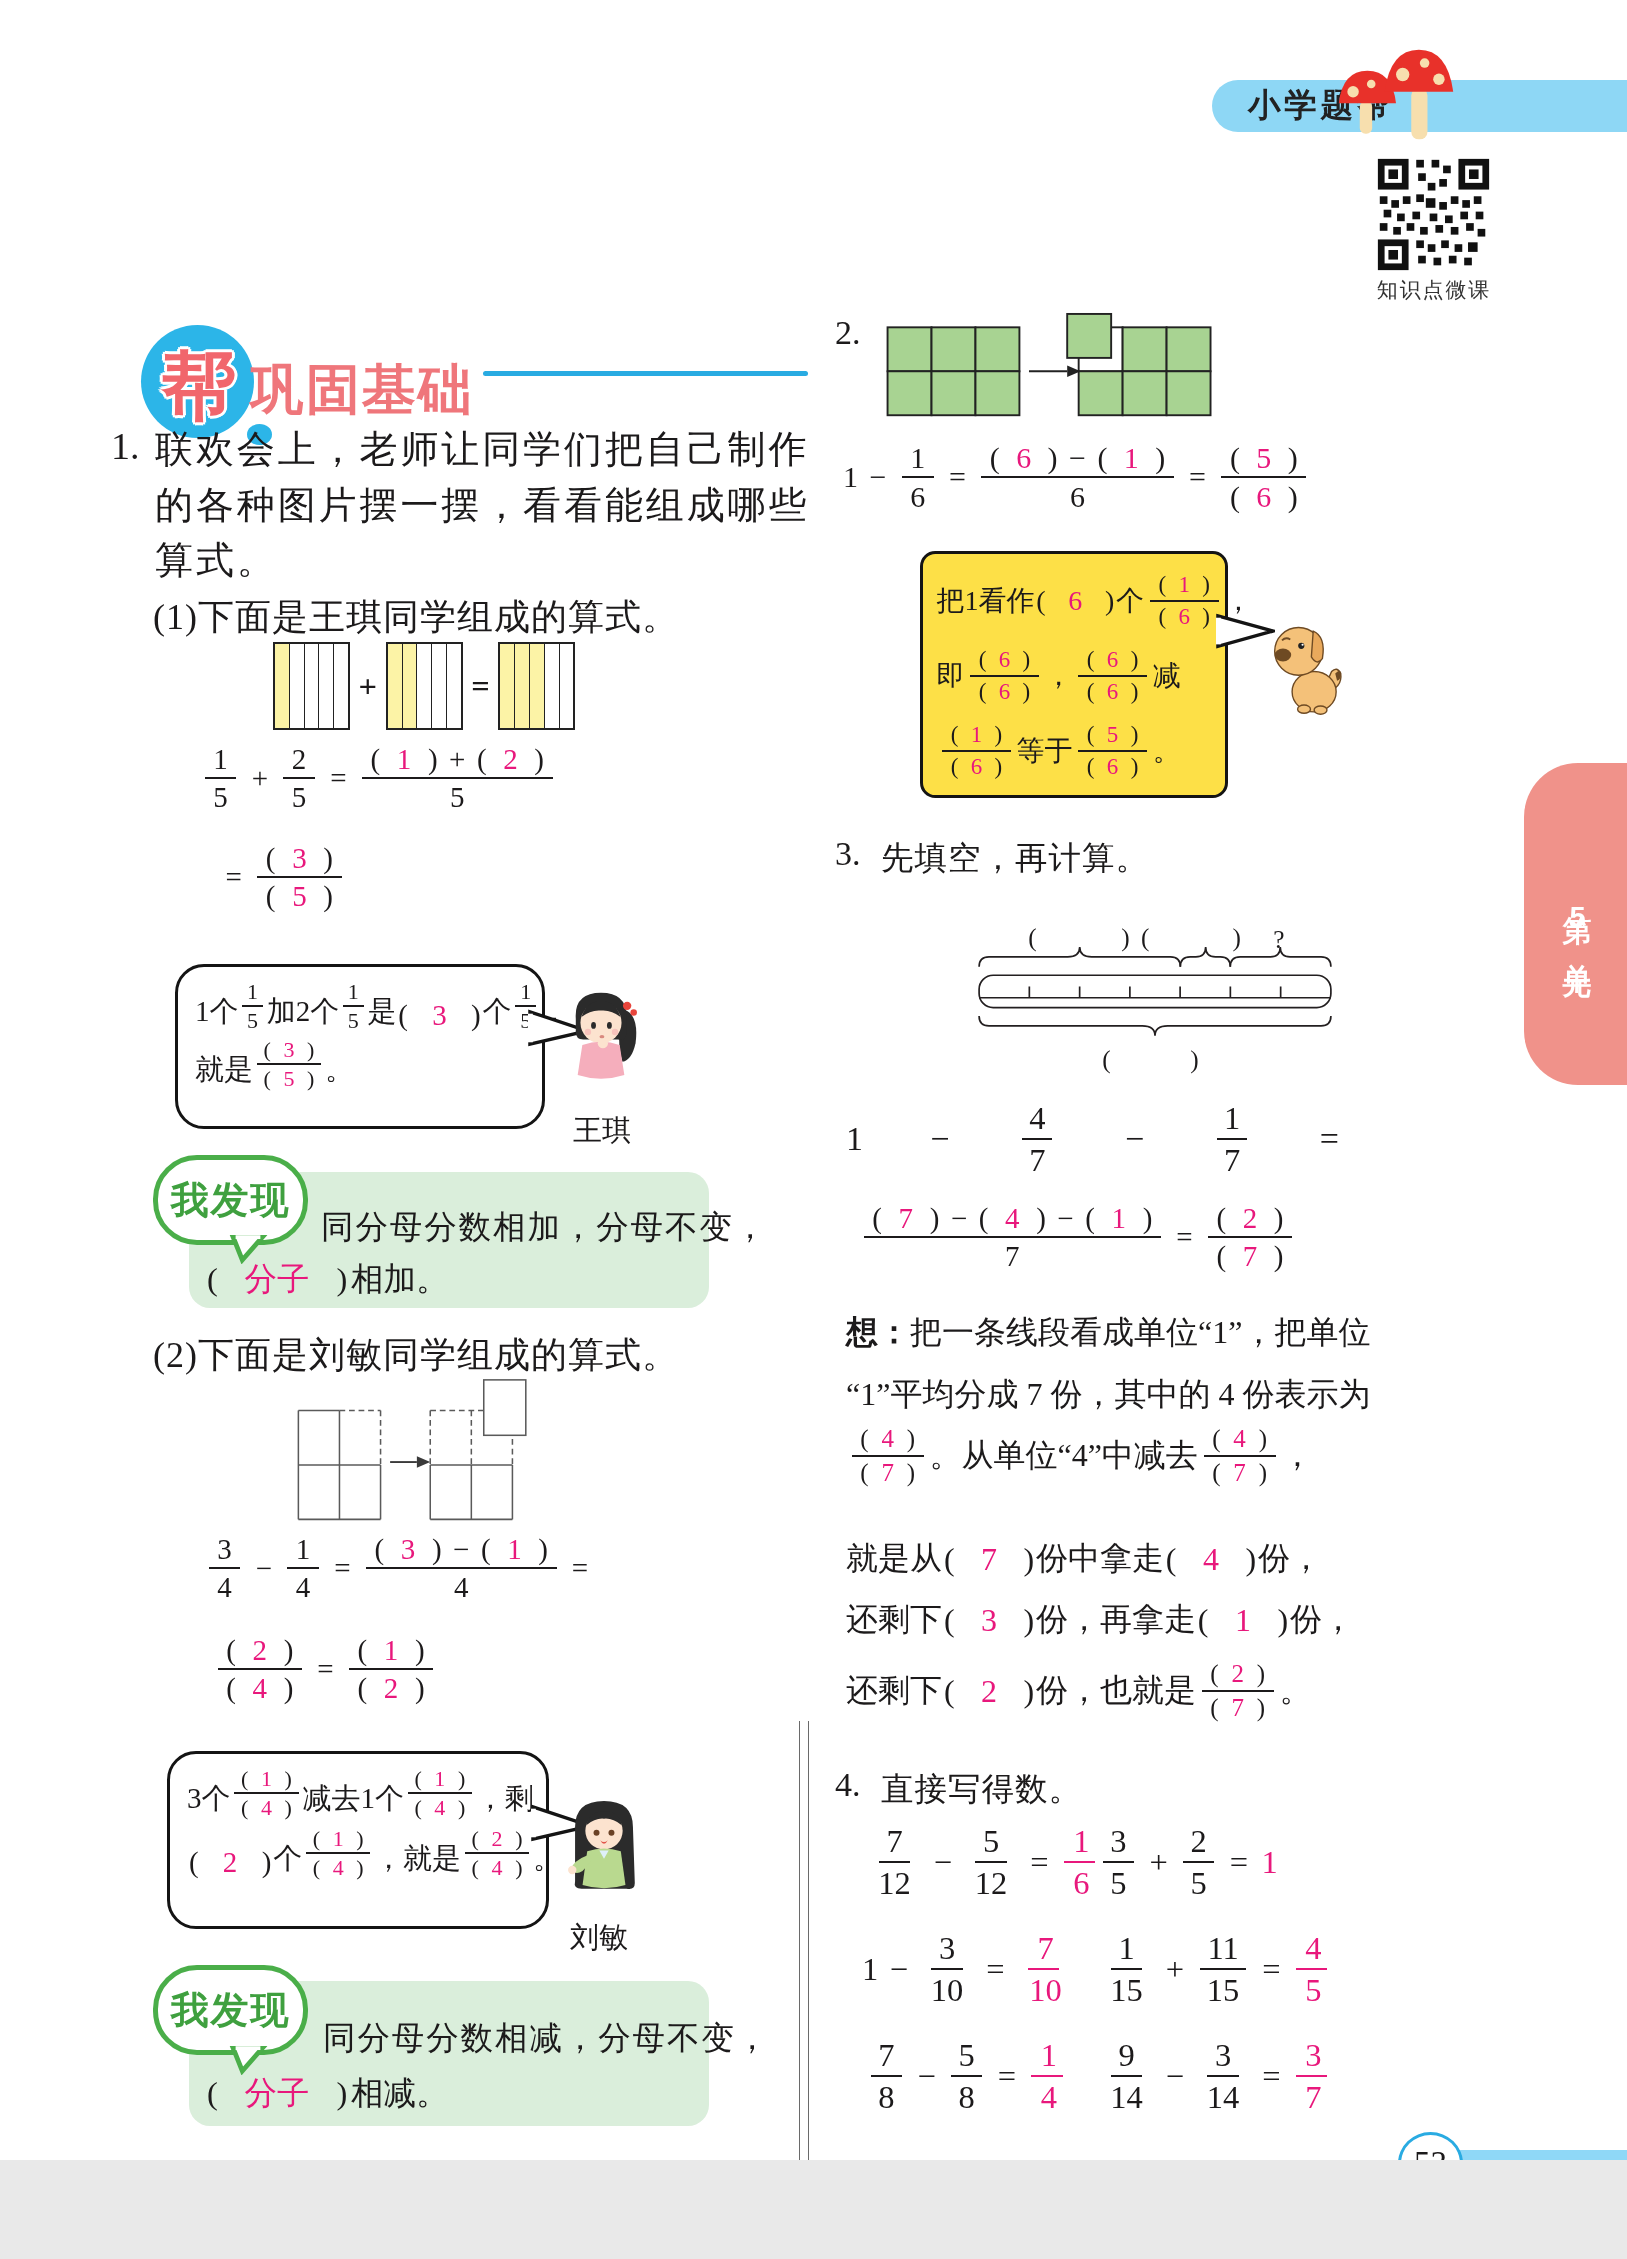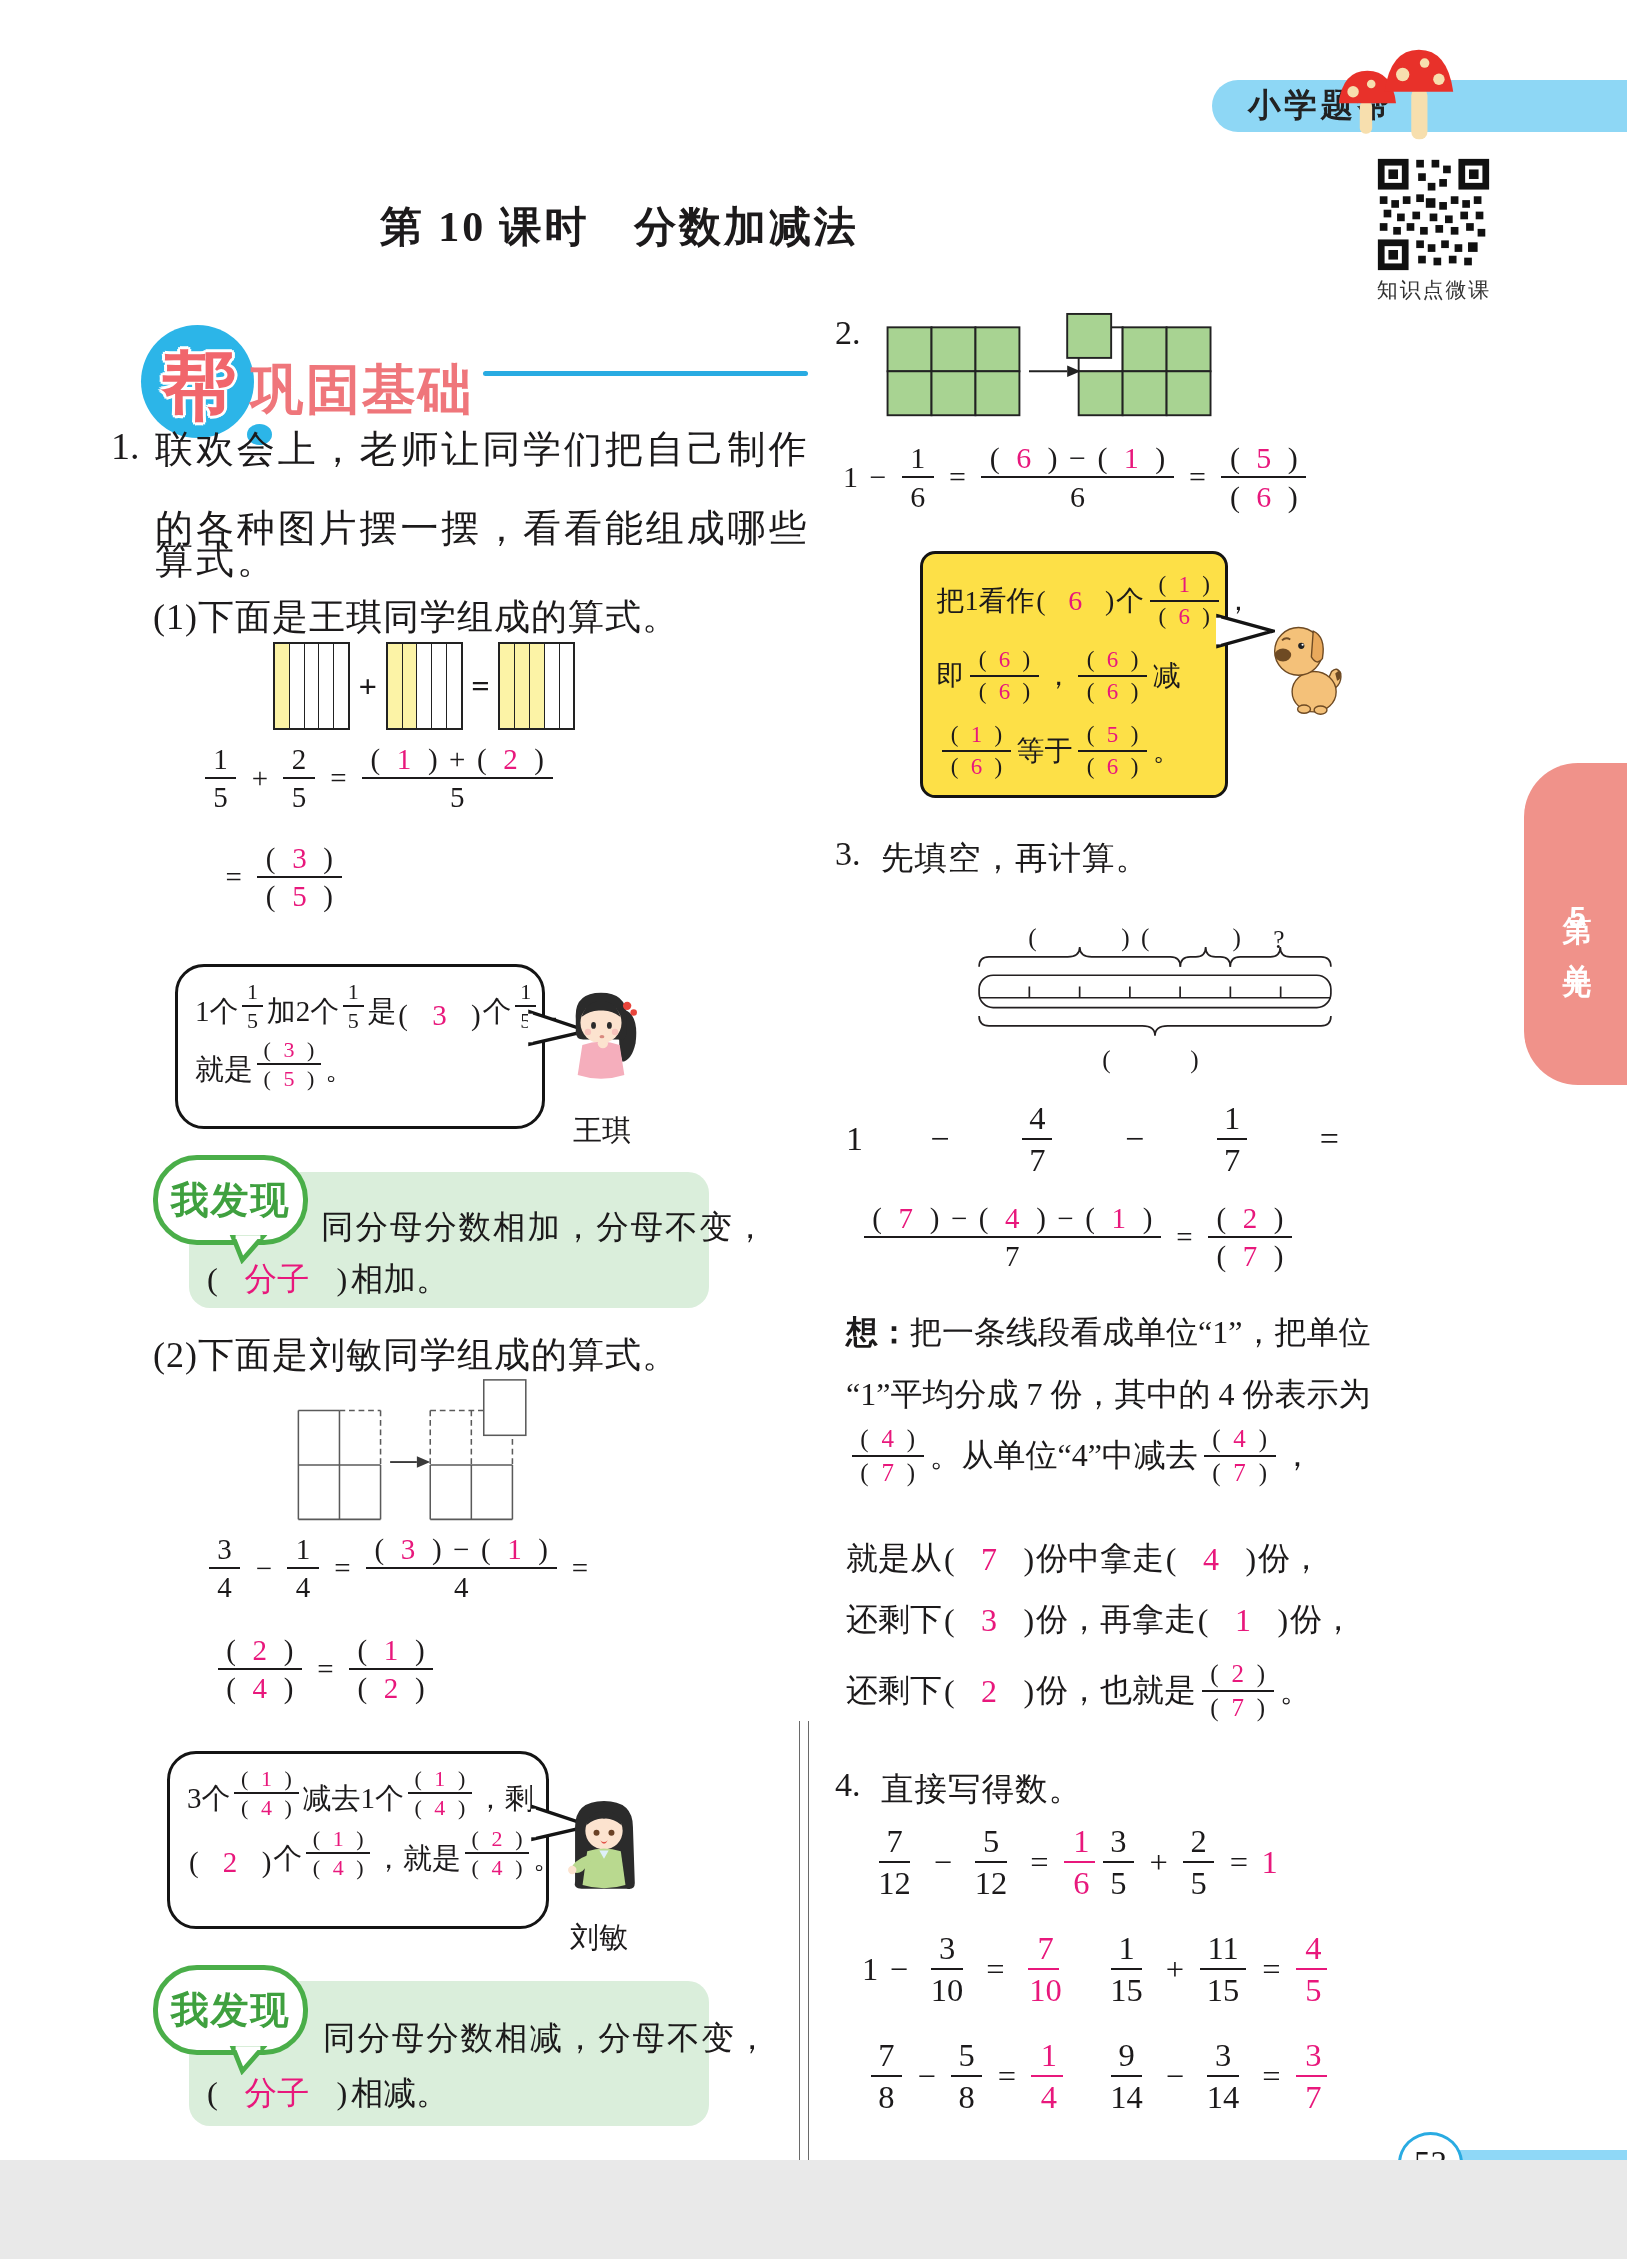--- a/index.html
+++ b/index.html
@@ -182,35 +182,34 @@
     </g>
     <rect x="10" y="10" width="18" height="18" fill="#fff"></rect>
       <rect x="14" y="14" width="10" height="10" fill="#111"></rect>
     <rect x="94" y="10" width="18" height="18" fill="#fff"></rect>
       <rect x="98" y="14" width="10" height="10" fill="#111"></rect>
     <rect x="10" y="94" width="18" height="18" fill="#fff"></rect>
       <rect x="14" y="98" width="10" height="10" fill="#111"></rect>
   </svg>
   <div class="abs qr-caption" style="left:1367px; top:276px;">知识点微课</div>
 
-  <h1 class="abs page-title" style="left:380px; top:199px; margin:0;">第 10 课时　分数加减法</h1>
 
   <div class="abs unit-tab" style="left:1524px; top:763px;">
     <span>第5单元</span>
   </div>
 
   <div class="abs sec-circle" style="left:141px; top:325px;"></div>
   <div class="abs sec-tail" style="left:247px; top:424px;"></div>
   <span class="abs sec-bang" style="left:161px; top:336px;">帮</span>
   <span class="abs sec-rest" style="left:250px; top:354px;">巩固基础</span>
   <div class="abs sec-line" style="left:483px; top:371px; width:325px;"></div>
 
   <span class="abs q-num" style="left:111px; top:424px;">1.</span>
   <div class="abs q-line" style="left:155px; top:424px;">联欢会上，老师让同学们把自己制作</div>
-  <div class="abs q-line" style="left:155px; top:480px;margin-top:23px;">的各种图片摆一摆，看看能组成哪些</div>
+  <div class="abs q-line" style="left:155px; top:480px;">的各种图片摆一摆，看看能组成哪些</div>
   <div class="abs q-line" style="left:155px; top:535px;">算式。</div>
 
   <div class="abs q-sub" style="left:153px; top:593px;">(1)下面是王琪同学组成的算式。</div>
 
   <div class="abs bars-row" style="left:273px; top:642px;">
     <div class="bar">
         <div class="strip on"></div>
         <div class="strip"></div>
         <div class="strip"></div>
         <div class="strip"></div>

